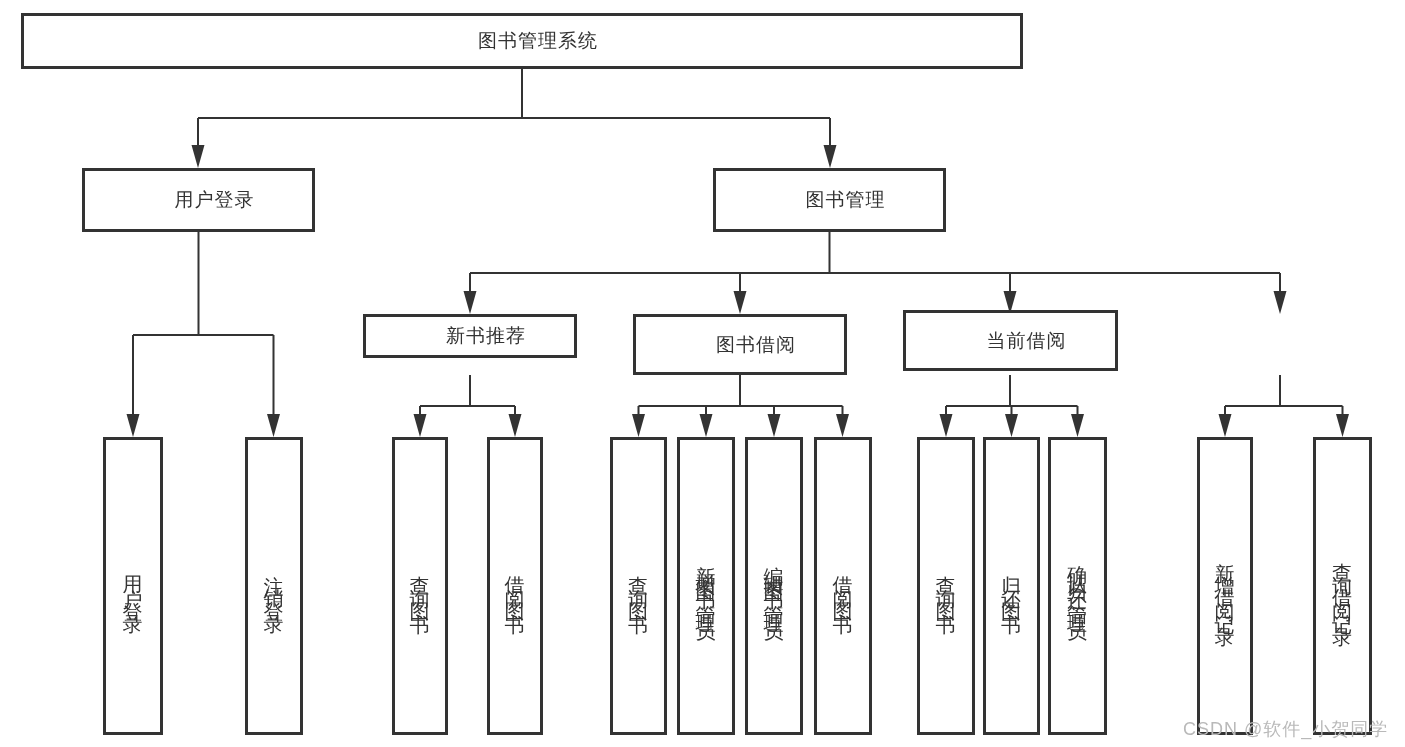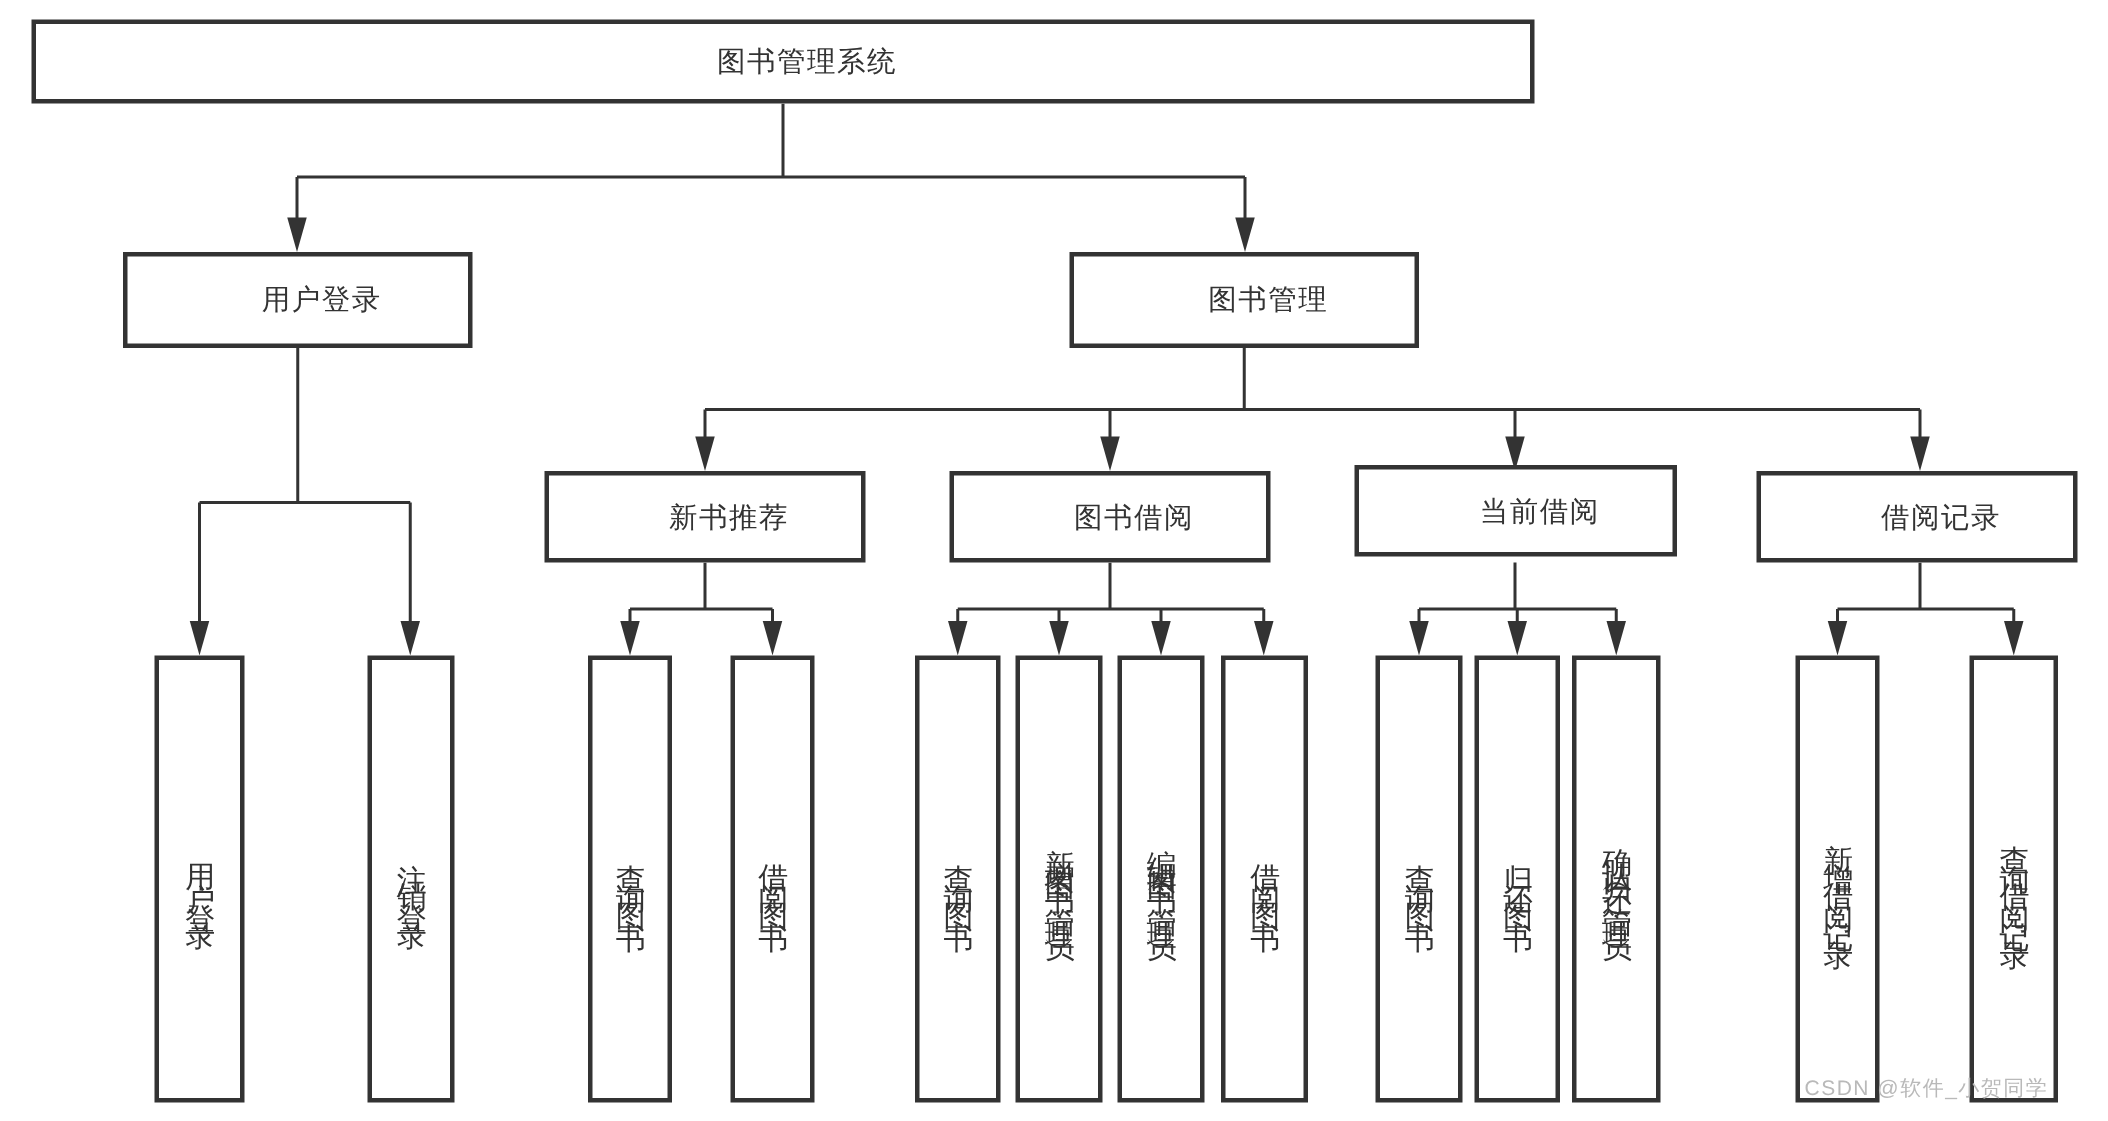--- a/index.html
+++ b/index.html
@@ -11,22 +11,22 @@
     border:3px solid currentColor;display:flex;align-items:center;justify-content:center;
     font-size:19px;letter-spacing:1px;color:#333333;padding-left:32px;
   }
   .leaf{
     position:absolute;top:437px;height:298px;box-sizing:border-box;background:#ffffff;
     border:3px solid currentColor;display:flex;align-items:center;justify-content:center;
     writing-mode:vertical-rl;font-size:20px;letter-spacing:13px;color:#333333;line-height:1;
   }
   .leaf.tight{letter-spacing:8px;}
   .watermark{
-    position:absolute;left:1183px;top:717px;font-size:14px;letter-spacing:1px;
-    color:#b9b9b9;white-space:nowrap;z-index:5;margin-left:20px;
+    position:absolute;left:1183px;top:717px;font-size:18px;letter-spacing:1px;
+    color:#b9b9b9;white-space:nowrap;z-index:5;
   }
 </style>
 </head>
 <body style="background: rgb(255, 255, 255);">
 
 <div class="canvas" id="diagram" style="color: rgb(51, 51, 51); background: rgb(255, 255, 255);">
 
   <svg class="wires" width="1405" height="747" viewBox="0 0 1405 747" aria-hidden="true">
     <g stroke="currentColor" stroke-width="2" fill="none">
       <path d="M522 69 V118 M198 118 H830
@@ -63,24 +63,23 @@
       <polygon points="1218.5,414 1231.5,414 1225,437"></polygon>
       <polygon points="1336,414 1349,414 1342.5,437"></polygon>
     </g>
   </svg>
 
   <div class="hnode" style="left:21px;top:13px;width:1002px;height:56px;">图书管理系统</div>
 
   <div class="hnode" style="left:82px;top:168px;width:233px;height:64px;">用户登录</div>
   <div class="hnode" style="left:713px;top:168px;width:233px;height:64px;">图书管理</div>
 
-  <div class="hnode" style="left:363px;top:314px;width:214px;height:61px;">新书推荐</div>
+  <div class="hnode" style="left:363px;top:314px;width:214px;height:44px;">新书推荐</div>
   <div class="hnode" style="left:633px;top:314px;width:214px;height:61px;">图书借阅</div>
   <div class="hnode" style="left:903px;top:310px;width:215px;height:61px;">当前借阅</div>
-  <div class="hnode" style="left:1171px;top:314px;width:214px;height:61px;">借阅记录</div>
 
   <div class="leaf" style="left:103px;width:60px;">用户登录</div>
   <div class="leaf" style="left:245px;width:58px;">注销登录</div>
 
   <div class="leaf" style="left:392px;width:56px;">查询图书</div>
   <div class="leaf" style="left:487px;width:56px;">借阅图书</div>
 
   <div class="leaf" style="left:610px;width:57px;">查询图书</div>
   <div class="leaf tight" style="left:677px;width:58px;">新增图书（管理员）</div>
   <div class="leaf tight" style="left:745px;width:58px;">编辑图书（管理员）</div>

